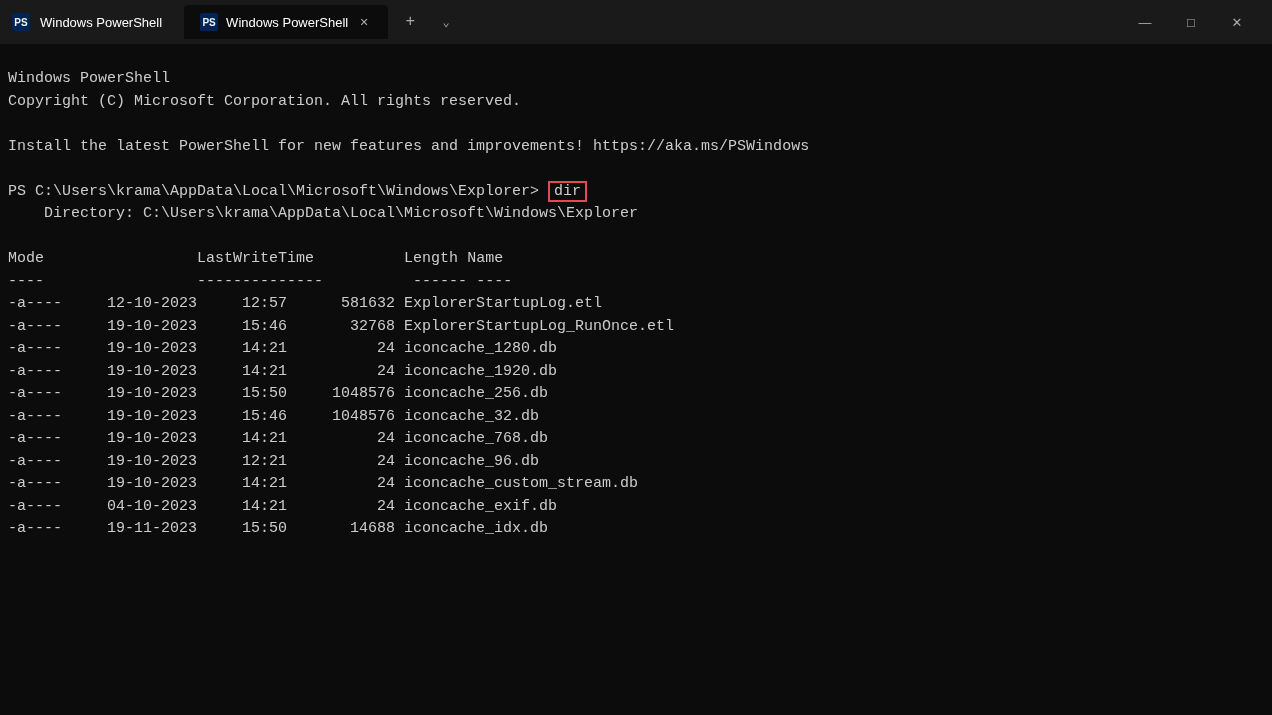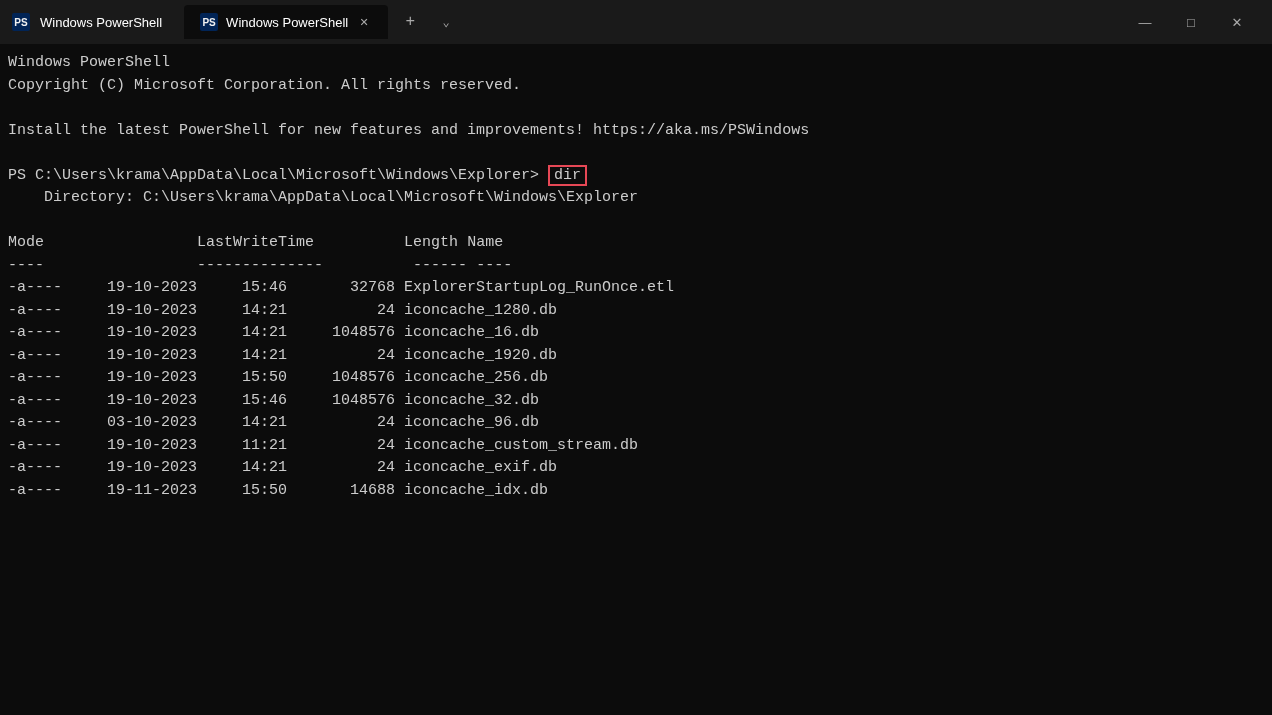--- a/index.html
+++ b/index.html
@@ -109,21 +109,21 @@
       cursor: pointer;
       font-family: 'Segoe UI', sans-serif;
     }
 
     
     .terminal {
       background: #0c0c0c;
       color: #cccccc;
       font-size: 15px;
       line-height: 1.5;
-      padding: 8px 8px;
+      padding: 24px 8px;
       height: calc(715px - 44px);
       overflow: hidden;
     }
 
     .terminal pre {
       font-family: 'Courier New', Courier, monospace;
       font-size: 15px;
       white-space: pre;
       color: #cccccc;
     }
@@ -191,24 +191,25 @@
 
 </pre>
   <div class="prompt-line">
     <pre><span>PS C:\Users\krama\AppData\Local\Microsoft\Windows\Explorer&gt;</span> <span class="cmd-highlight">dir</span></pre>
   </div>
   <pre><span>    Directory: C:\Users\krama\AppData\Local\Microsoft\Windows\Explorer</span>
 
 <span>Mode</span>                 <span>LastWriteTime</span>          <span>Length</span> <span>Name</span>
 <span>----</span>                 <span>--------------</span>          <span>------</span> <span>----</span></pre>
   <div id="file-list">
+      <pre>-a----     12-10-2023     12:57      581632 ExplorerStartupLog.etl</pre>
       <pre>-a----     19-10-2023     15:46       32768 ExplorerStartupLog_RunOnce.etl</pre>
       <pre>-a----     19-10-2023     14:21          24 iconcache_1280.db</pre>
-      <pre>-a----     19-10-2023     14:21     1048576 iconcache_16.db</pre>
       <pre>-a----     19-10-2023     14:21          24 iconcache_1920.db</pre>
       <pre>-a----     19-10-2023     15:50     1048576 iconcache_256.db</pre>
       <pre>-a----     19-10-2023     15:46     1048576 iconcache_32.db</pre>
-      <pre>-a----     03-10-2023     14:21          24 iconcache_96.db</pre>
-      <pre>-a----     19-10-2023     11:21          24 iconcache_custom_stream.db</pre>
-      <pre>-a----     19-10-2023     14:21          24 iconcache_exif.db</pre>
+      <pre>-a----     19-10-2023     14:21          24 iconcache_768.db</pre>
+      <pre>-a----     19-10-2023     12:21          24 iconcache_96.db</pre>
+      <pre>-a----     19-10-2023     14:21          24 iconcache_custom_stream.db</pre>
+      <pre>-a----     04-10-2023     14:21          24 iconcache_exif.db</pre>
       <pre>-a----     19-11-2023     15:50       14688 iconcache_idx.db</pre>
     </div>
 </div>
 
 </body></html>

